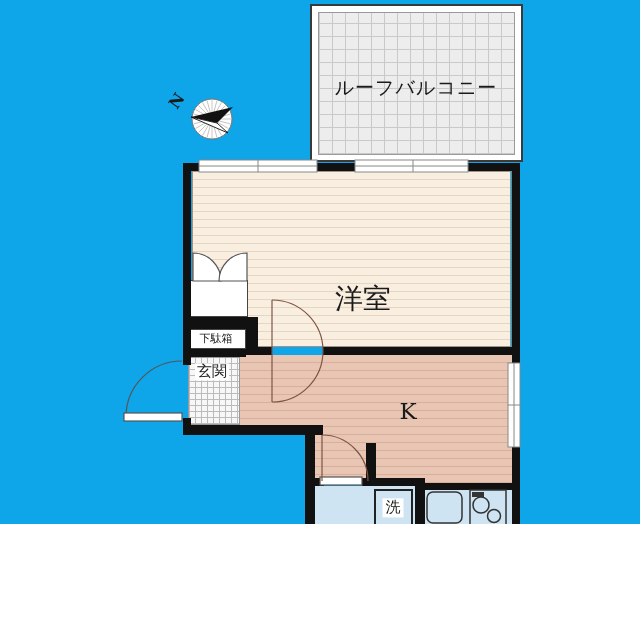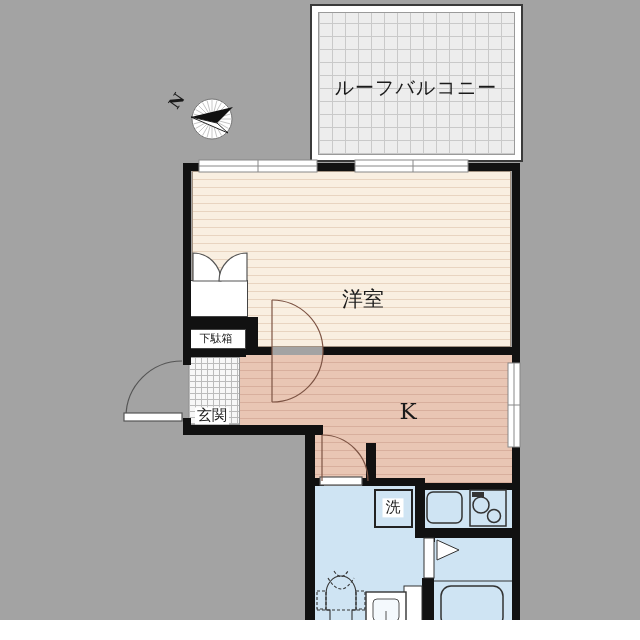--- a/index.html
+++ b/index.html
@@ -1,16 +1,16 @@
 <!DOCTYPE html>
 <html><head>
 <meta charset="utf-8">
 <style>
   html,body{margin:0;padding:0;background:#fff;}
-  #plan{position:relative;width:640px;height:620px;background:#a3a3a3;overflow:hidden;
+  #plan{position:relative;width:640px;height:524px;background:#0ea5e9;overflow:hidden;
         font-family:"DejaVu Serif","Liberation Serif",serif;color:#1a1a1a;}
   .abs{position:absolute;}
   
   .floor-wood{background:#f9efe1;background-image:repeating-linear-gradient(180deg,rgba(0,0,0,0) 0px,rgba(0,0,0,0) 7px,#e8d4c0 7px,#e8d4c0 8px);}
   .floor-k{background:#e9c6b4;background-image:repeating-linear-gradient(180deg,rgba(0,0,0,0) 0px,rgba(0,0,0,0) 7px,#d8af9d 7px,#d8af9d 8px);}
   .floor-wet{background:#cfe4f3;}
   .floor-tile{background:#f7f7f7;
      background-image:repeating-linear-gradient(0deg,#bbb 0 1px,transparent 1px 6px),
                       repeating-linear-gradient(90deg,#bbb 0 1px,transparent 1px 6px);}
   .balcony-grid{background:#ededed;
@@ -153,28 +153,28 @@
         <line x1="193" y1="119" x2="231" y2="119" transform="rotate(150 212 119)"></line>
         <line x1="193" y1="119" x2="231" y2="119" transform="rotate(165 212 119)"></line>
       </g>
       <polygon points="191,117 233,107 217,123" fill="#111"></polygon>
       <polygon points="191,117 217,123 228,133" fill="#fff" stroke="#111" stroke-width="0.9"></polygon>
     </g>
   </svg>
 
   <div class="lbl center" style="left:416px;top:88px;font-size:19px;letter-spacing:1px;">ルーフバルコニー</div>
 
-  <div class="lbl" style="left:363px;top:224px;transform:translateX(-50%);text-align:center;font-size:21px;line-height:30px;">
+  <div class="lbl" style="left:363px;top:224px;transform:translateX(-50%);text-align:center;font-size:28px;line-height:30px;">
     <div>洋室</div>
   </div>
 
 
   <div class="lbl center" style="left:216px;top:339px;font-size:11px;">下駄箱</div>
 
-  <div class="lbl center" style="left:212px;top:416px;font-size:15px;background:#fff;padding:0 2px;">玄関</div>
+  <div class="lbl center" style="left:212px;top:372px;font-size:15px;background:#fff;padding:0 2px;">玄関</div>
 
   <div class="lbl center" style="left:408px;top:411px;font-size:23px;">K</div>
 
   <div class="lbl center" style="left:393px;top:508px;font-size:15px;background:#fff;padding:1px 3px;">洗</div>
 
   <div class="lbl" style="left:170px;top:92px;font-size:16px;font-weight:bold;transform:rotate(-55deg);">N</div>
 
 </div>
 
 </body></html>

